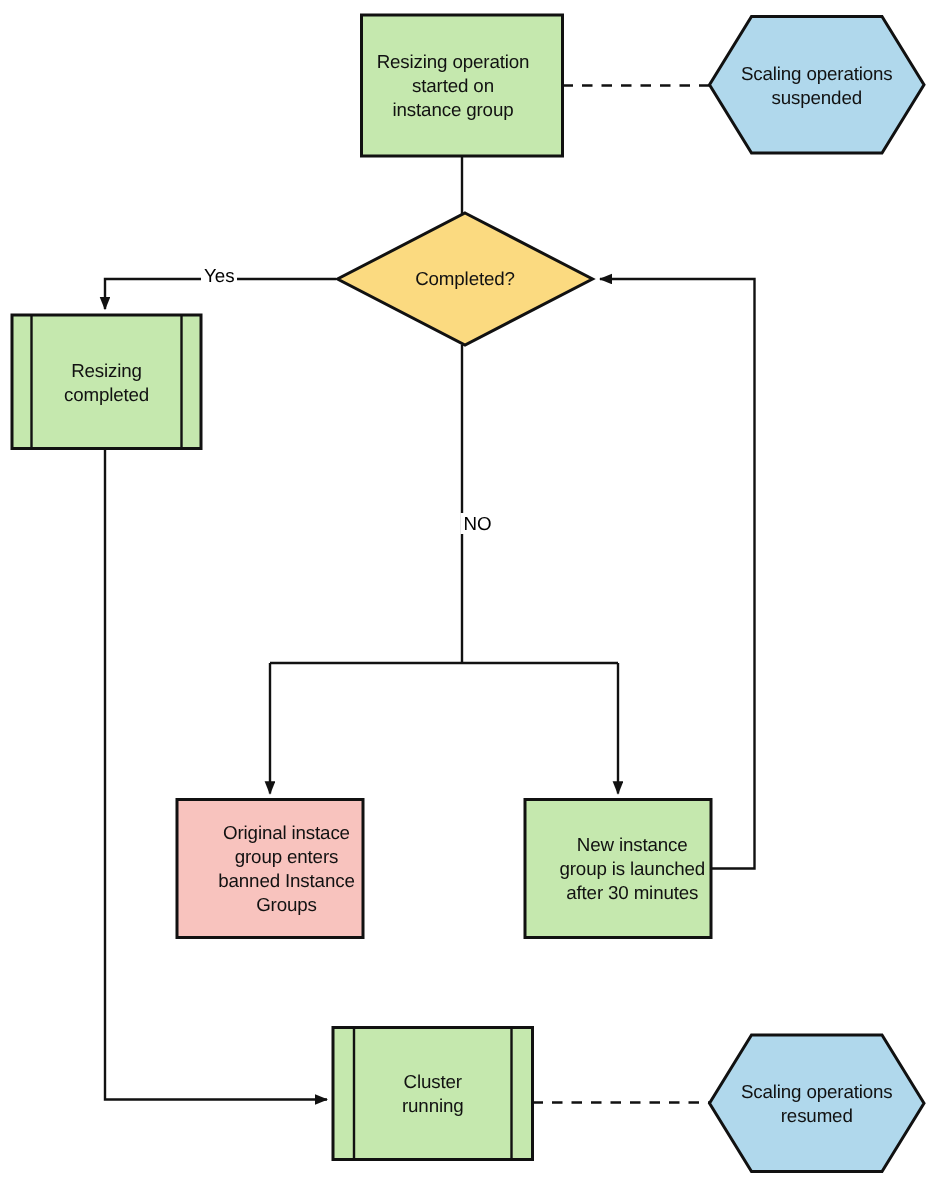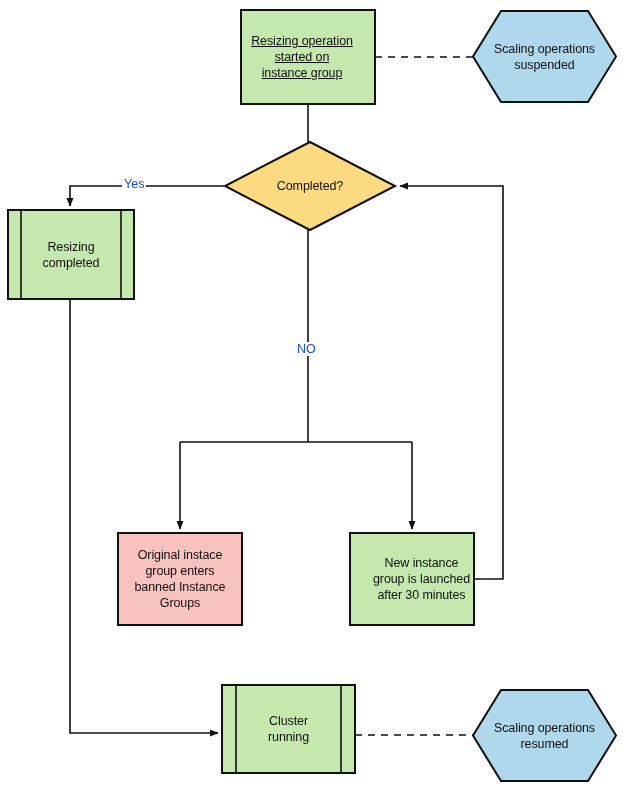--- a/index.html
+++ b/index.html
@@ -36,25 +36,26 @@
     color: #111111;
     white-space: pre-line;
     pointer-events: none;
     letter-spacing: -0.1px;
   }
   .edge-label {
     position: absolute;
     font-family: "Liberation Sans", sans-serif;
     font-size: 12.5px;
     line-height: 14px;
-    color: #1d4ed8;
+    color: #000000;
     background: #ffffff;
     padding: 0 2px;
     text-align: center;
     white-space: nowrap;
+    margin-left: 12px;
   }
 </style>
 </head>
 <body>
 
 <div id="canvas">
 
   <svg id="flow-svg" viewBox="0 0 623 792" xmlns="http://www.w3.org/2000/svg">
     <defs>
       <marker id="arrowhead" markerWidth="9" markerHeight="9" refX="8.2" refY="3.6" orient="auto" markerUnits="userSpaceOnUse">
@@ -100,33 +101,33 @@
 
     <g>
       <rect x="222" y="685" width="133" height="88" fill="#C5E8AE" stroke="#111111" stroke-width="2"></rect>
       <line x1="236" y1="685" x2="236" y2="773" stroke="#111111" stroke-width="1.6"></line>
       <line x1="341" y1="685" x2="341" y2="773" stroke="#111111" stroke-width="1.6"></line>
     </g>
 
     <polygon points="501,690 588,690 616,735.5 588,781 501,781 473,735.5" fill="#B0D8EC" stroke="#111111" stroke-width="2"></polygon>
   </svg>
 
-  <div class="node-label" style="left:241px; top:10px; width:122px; height:94px;text-decoration:underline;">Resizing operation
+  <div class="node-label" style="left:241px; top:10px; width:122px; height:94px;">Resizing operation
 started on
 instance group</div>
 
   <div class="node-label" style="left:473px; top:11px; width:143px; height:91px;">Scaling operations
 suspended</div>
 
   <div class="node-label" style="left:225px; top:142px; width:170px; height:88px;">Completed?</div>
 
   <div class="node-label" style="left:21px; top:210px; width:100px; height:89px;">Resizing
 completed</div>
 
-  <div class="node-label" style="left:118px; top:533px; width:124px; height:92px;">Original instace
+  <div class="node-label" style="left:129px; top:533px; width:124px; height:92px;">Original instace
 group enters
 banned Instance
 Groups</div>
 
   <div class="node-label" style="left:350px; top:533px; width:143px; height:92px;">New instance
 group is launched
 after 30 minutes</div>
 
   <div class="node-label" style="left:236px; top:685px; width:105px; height:88px;border-radius:23px;">Cluster
 running</div>

